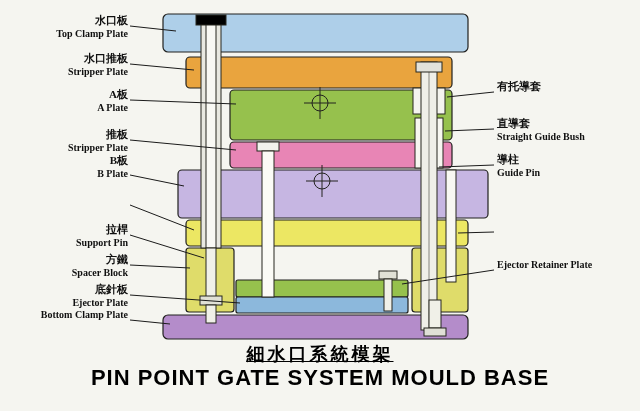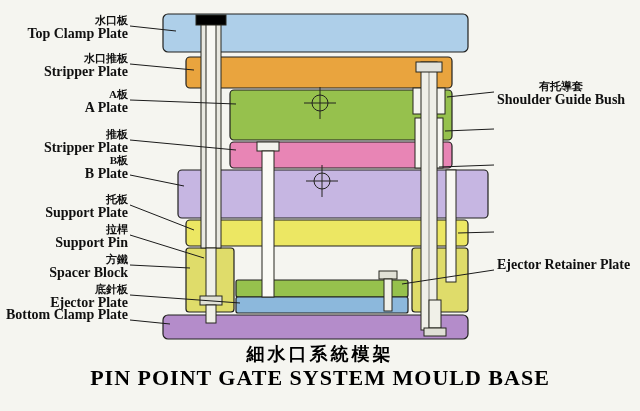--- a/index.html
+++ b/index.html
@@ -3,30 +3,30 @@
 <meta charset="utf-8">
 <style>
   html,body{margin:0;padding:0;background:#e9e9e6;}
   .stage{
     position:relative;width:640px;height:411px;background:#f5f5f0;
     overflow:hidden;font-family:"Liberation Serif",serif;
   }
   .stage svg{position:absolute;left:0;top:0;}
   .label{position:absolute;font-weight:bold;color:#101010;white-space:nowrap;}
   .label .zh{font-size:11px;line-height:13px;}
-  .label .en{font-size:14px;line-height:13px;}
+  .label .en{font-size:10px;line-height:13px;}
   .label.left{right:512px;text-align:right;}
-  .label.right{left:497px;text-align:center;}
+  .label.right{left:497px;text-align:left;}
   .title-zh{
     position:absolute;top:342px;left:0;width:640px;text-align:center;
-    font-size:18px;font-weight:bold;letter-spacing:3px;color:#000;
+    font-size:18px;font-weight:bold;letter-spacing:3px;color:#000;text-decoration:underline;
   }
   .title-en{
     position:absolute;top:365px;left:0;width:640px;text-align:center;
-    font-family:Liberation Serif, serif;font-size:22px;font-weight:bold;
+    font-family:Liberation Sans, sans-serif;font-size:22px;font-weight:bold;
     letter-spacing:1px;color:#000;
   }
 </style>
 </head>
 <body>
 
 <div class="stage">
 
   <svg width="640" height="411" viewBox="0 0 640 411">
 
@@ -120,43 +120,46 @@
     <div class="en">A Plate</div>
   </div>
   <div class="label left" style="top:128px">
     <div class="zh">推板</div>
     <div class="en">Stripper Plate</div>
   </div>
   <div class="label left" style="top:154px">
     <div class="zh">B板</div>
     <div class="en">B Plate</div>
   </div>
-  <div class="label left" style="top:193px">
-    <div class="zh">托板</div>
-    <div class="en">Support Plate</div>
-  </div>
   <div class="label left" style="top:223px">
     <div class="zh">拉桿</div>
     <div class="en">Support Pin</div>
   </div>
   <div class="label left" style="top:283px">
     <div class="zh">底針板</div>
     <div class="en">Ejector Plate</div>
   </div>
   <div class="label left" style="top:253px">
     <div class="zh">方鐵</div>
     <div class="en">Spacer Block</div>
   </div>
   <div class="label left" style="top:308px">
     <div class="en">Bottom Clamp Plate</div>
   </div>
 
   <div class="label right" style="top:80px">
     <div class="zh">有托導套</div>
-    <div class="en">Shoulder Guide Bush</div>
+  </div>
+  <div class="label right" style="top:117px">
+    <div class="zh">直導套</div>
+    <div class="en">Straight Guide Bush</div>
+  </div>
+  <div class="label right" style="top:153px">
+    <div class="zh">導柱</div>
+    <div class="en">Guide Pin</div>
   </div>
   <div class="label right" style="top:258px">
     <div class="en">Ejector Retainer Plate</div>
   </div>
 
   <div class="title-zh">細水口系統模架</div>
   <div class="title-en">PIN POINT GATE SYSTEM MOULD BASE</div>
 
 </div>
 

